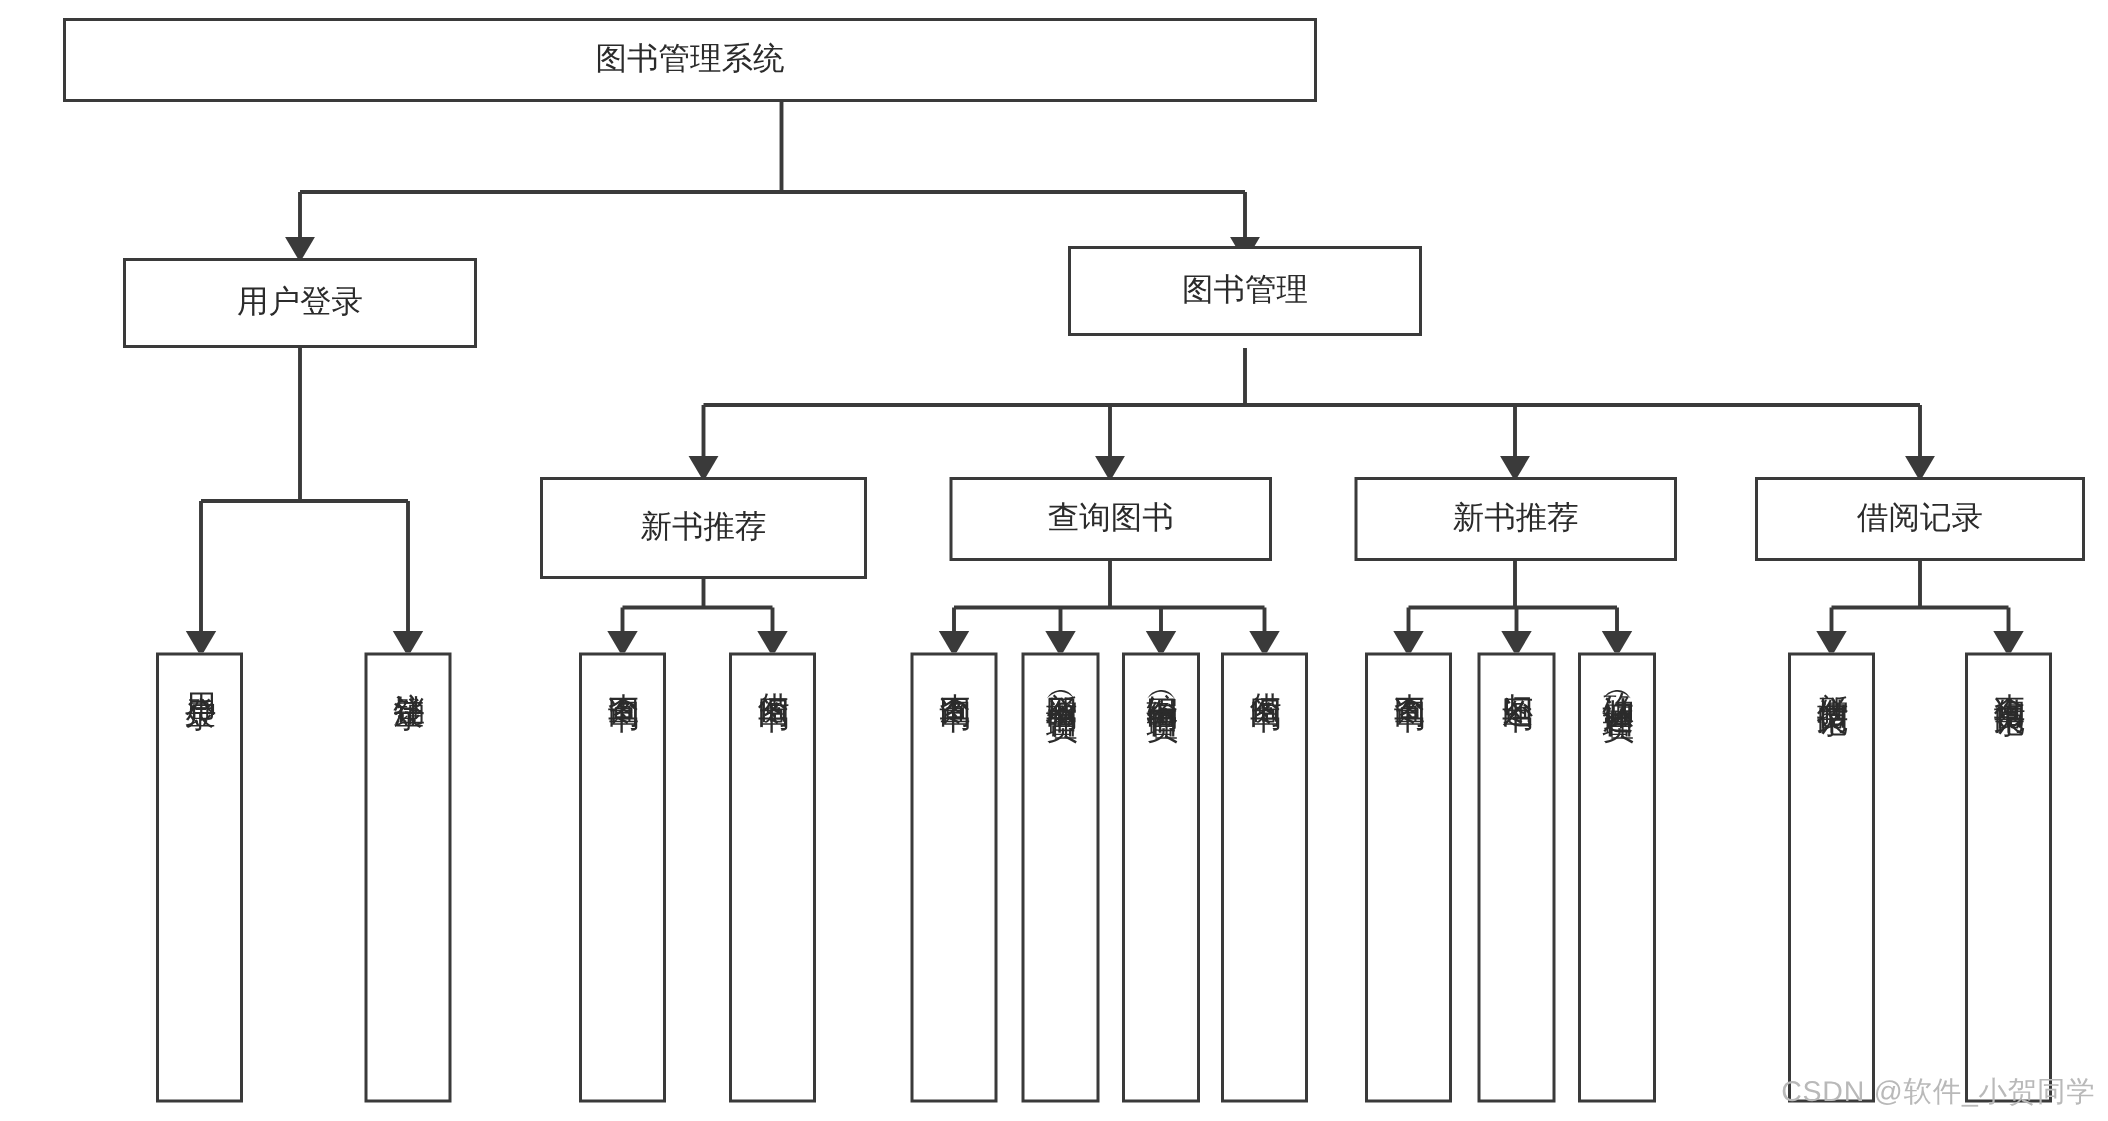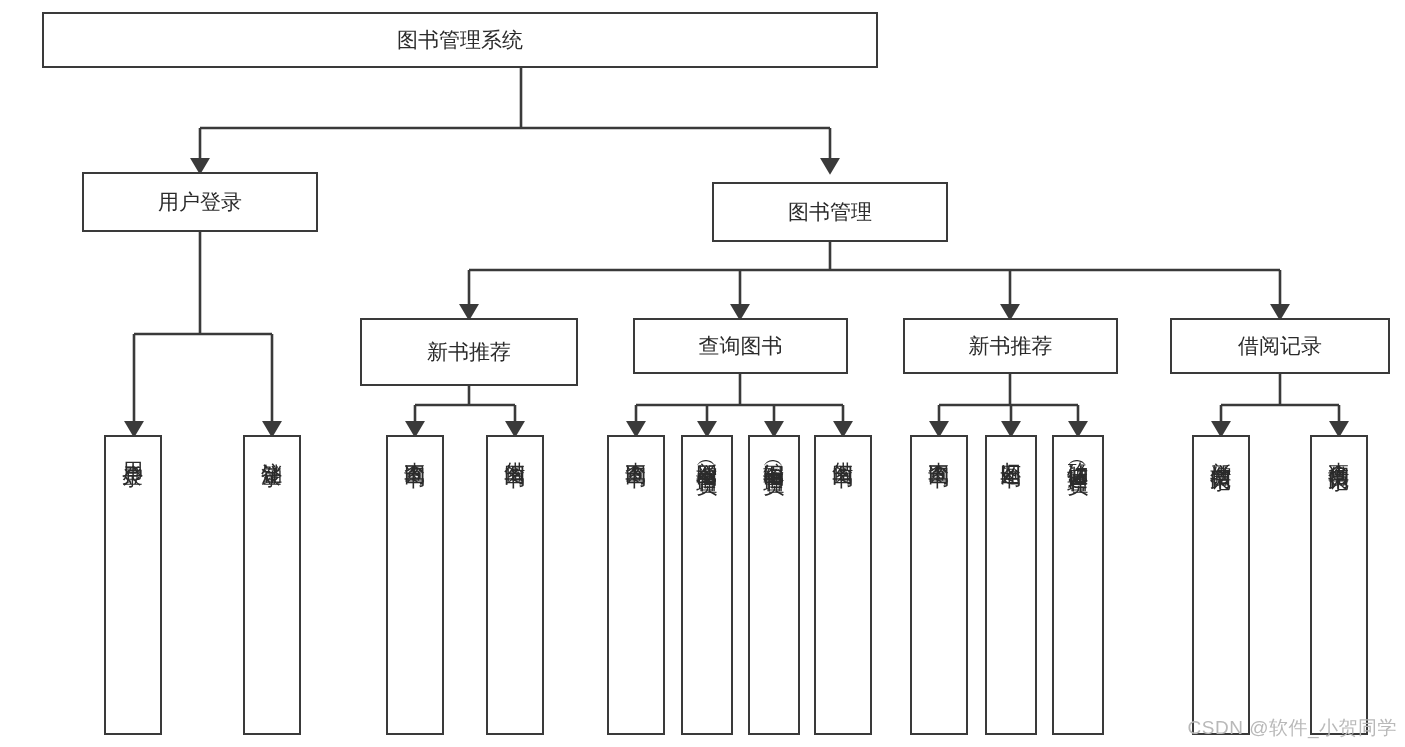--- a/index.html
+++ b/index.html
@@ -126,21 +126,21 @@
   </svg>
 
   <div class="node horiz" id="node-root" style="left: 18px; top: 12px; width: 836px; height: 56px; margin-left: 24px;">
     <span class="node-label">图书管理系统</span>
   </div>
 
   <div class="node horiz" id="node-user_login" style="left: 82px; top: 172px; width: 236px; height: 60px;">
     <span class="node-label">用户登录</span>
   </div>
 
-  <div class="node horiz" id="node-book_manage" style="left: 712px; top: 182px; width: 236px; height: 60px;">
+  <div class="node horiz" id="node-book_manage" style="left: 712px; top: 164px; width: 236px; height: 60px;">
     <span class="node-label">图书管理</span>
   </div>
 
   <div class="node horiz" id="node-new_book_rec" style="left: 360px; top: 318px; width: 218px; height: 68px;">
     <span class="node-label">新书推荐</span>
   </div>
 
   <div class="node horiz" id="node-book_borrow" style="left: 633px; top: 318px; width: 215px; height: 56px;">
     <span class="node-label">查询图书</span>
   </div>

